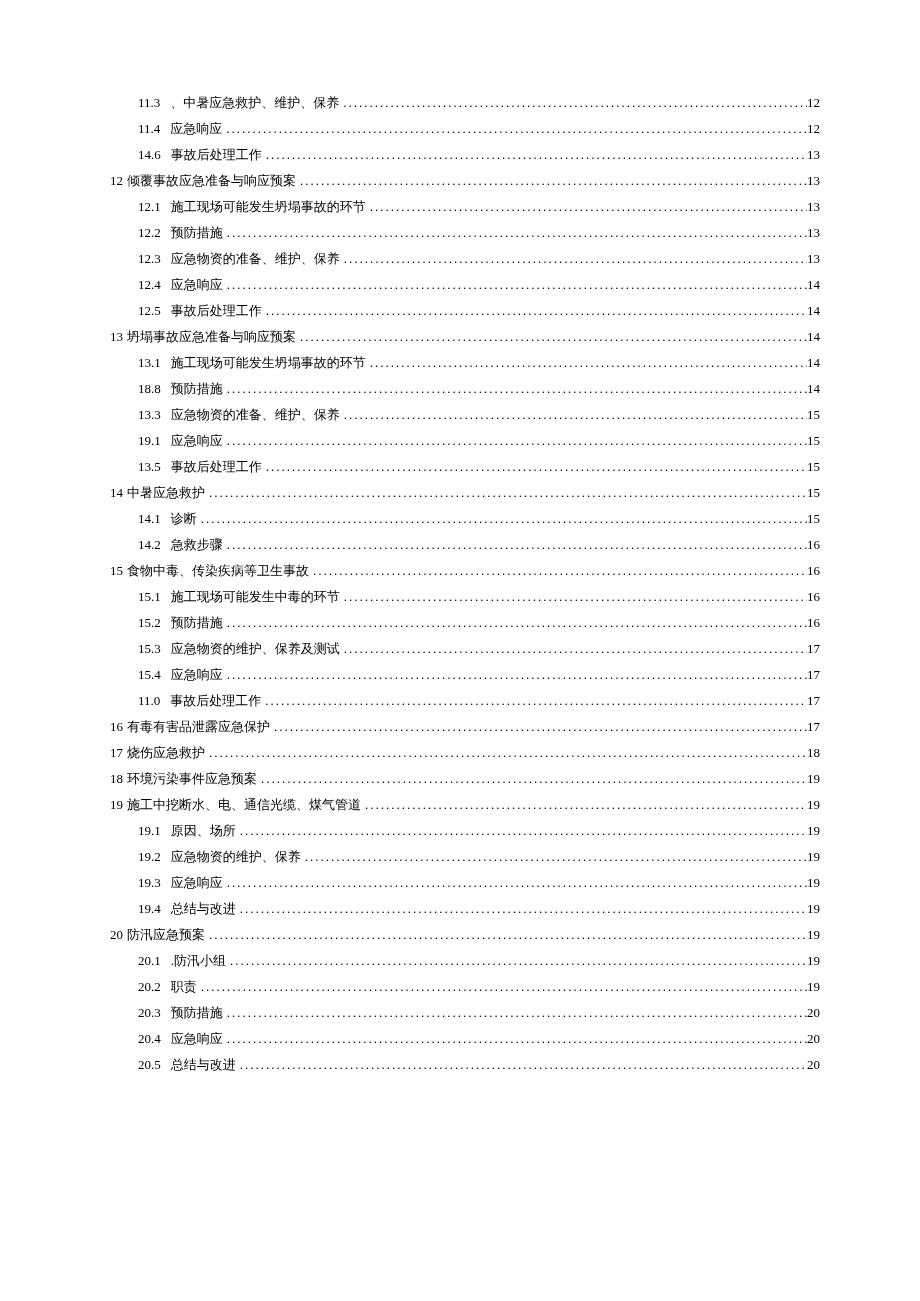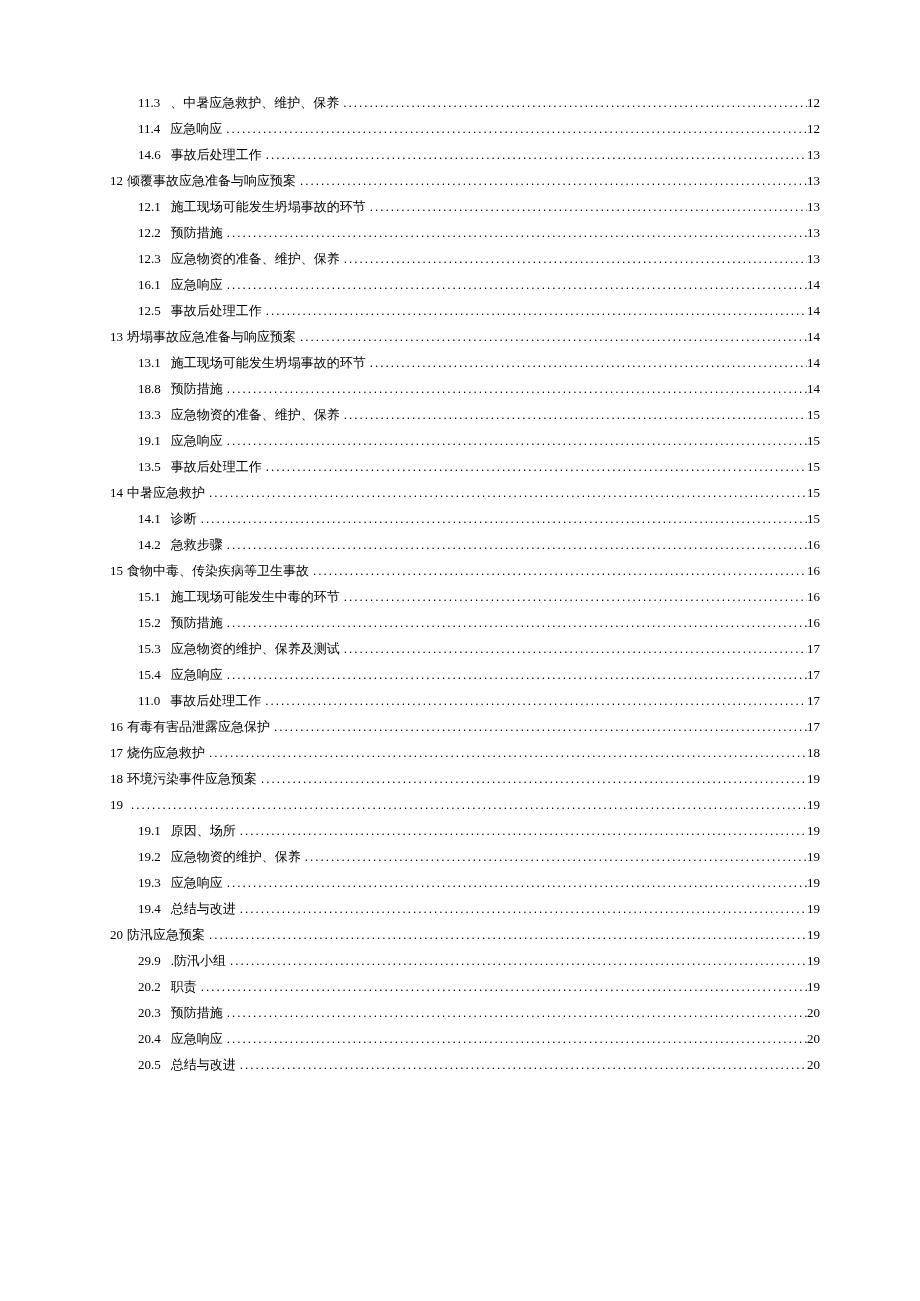--- a/index.html
+++ b/index.html
@@ -95,21 +95,21 @@
       <span class="toc-leader"></span>
       <span class="toc-page">13</span>
     </div>
     <div class="toc-entry level-2">
       <span class="toc-num">12.3</span>
       <span class="toc-title">应急物资的准备、维护、保养</span>
       <span class="toc-leader"></span>
       <span class="toc-page">13</span>
     </div>
     <div class="toc-entry level-2">
-      <span class="toc-num">16.1</span>
+      <span class="toc-num">12.4</span>
       <span class="toc-title">应急响应</span>
       <span class="toc-leader"></span>
       <span class="toc-page">14</span>
     </div>
     <div class="toc-entry level-2">
       <span class="toc-num">12.5</span>
       <span class="toc-title">事故后处理工作</span>
       <span class="toc-leader"></span>
       <span class="toc-page">14</span>
     </div>
@@ -216,20 +216,21 @@
       <span class="toc-page">18</span>
     </div>
     <div class="toc-entry level-1">
       <span class="toc-num">18</span>
       <span class="toc-title">环境污染事件应急预案</span>
       <span class="toc-leader"></span>
       <span class="toc-page">19</span>
     </div>
     <div class="toc-entry level-1">
       <span class="toc-num">19</span>
+      <span class="toc-title">施工中挖断水、电、通信光缆、煤气管道</span>
       <span class="toc-leader"></span>
       <span class="toc-page">19</span>
     </div>
     <div class="toc-entry level-2">
       <span class="toc-num">19.1</span>
       <span class="toc-title">原因、场所</span>
       <span class="toc-leader"></span>
       <span class="toc-page">19</span>
     </div>
     <div class="toc-entry level-2">
@@ -250,21 +251,21 @@
       <span class="toc-leader"></span>
       <span class="toc-page">19</span>
     </div>
     <div class="toc-entry level-1">
       <span class="toc-num">20</span>
       <span class="toc-title">防汛应急预案</span>
       <span class="toc-leader"></span>
       <span class="toc-page">19</span>
     </div>
     <div class="toc-entry level-2">
-      <span class="toc-num">29.9</span>
+      <span class="toc-num">20.1</span>
       <span class="toc-title">.防汛小组</span>
       <span class="toc-leader"></span>
       <span class="toc-page">19</span>
     </div>
     <div class="toc-entry level-2">
       <span class="toc-num">20.2</span>
       <span class="toc-title">职责</span>
       <span class="toc-leader"></span>
       <span class="toc-page">19</span>
     </div>

